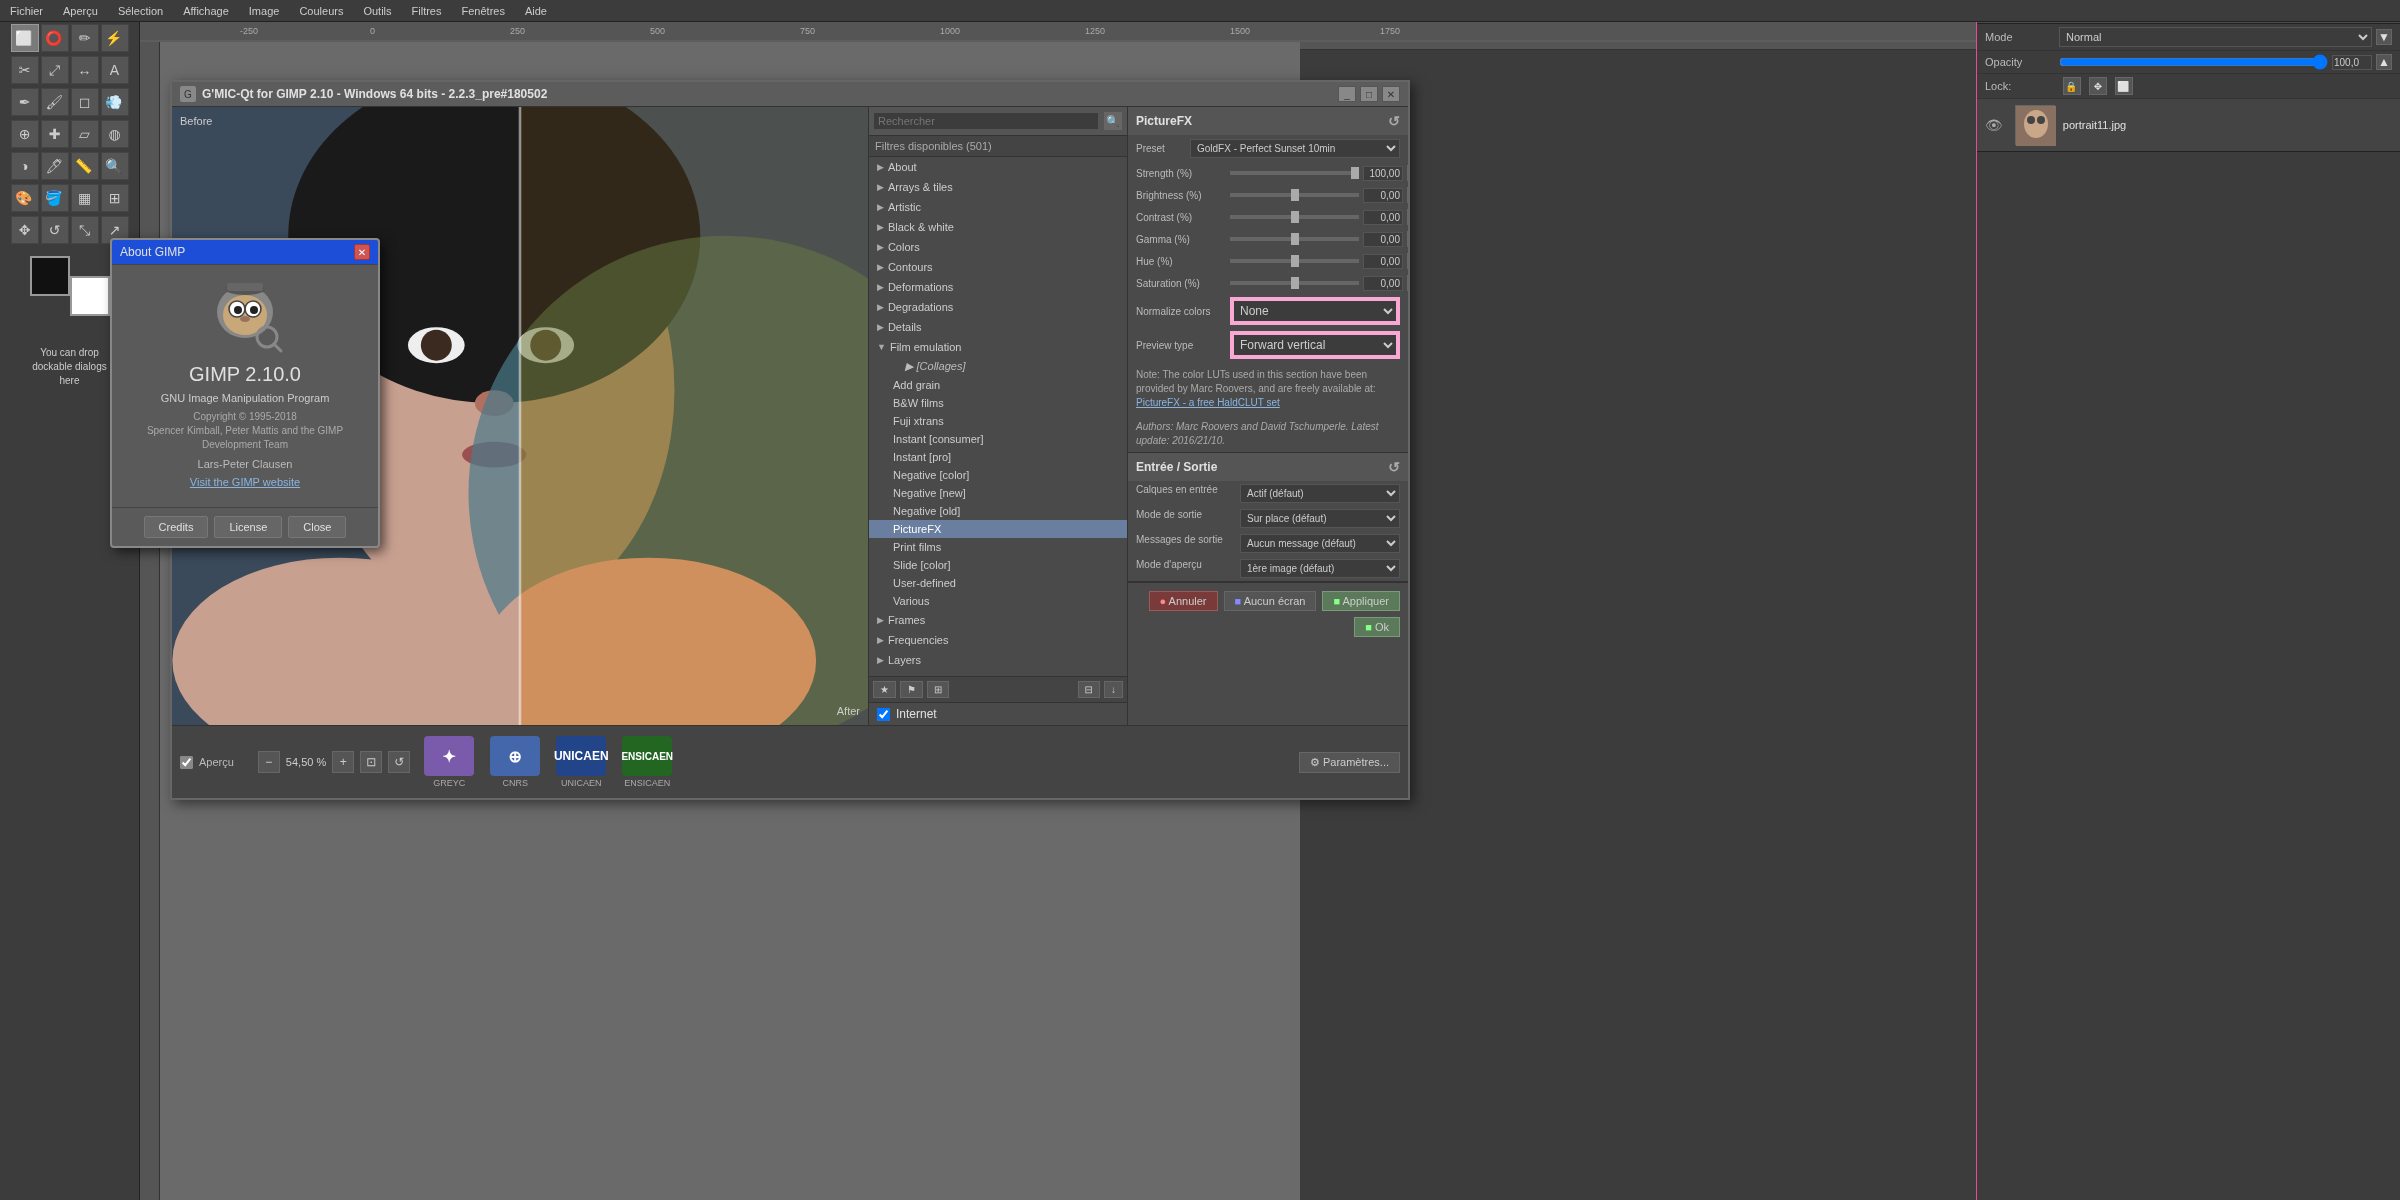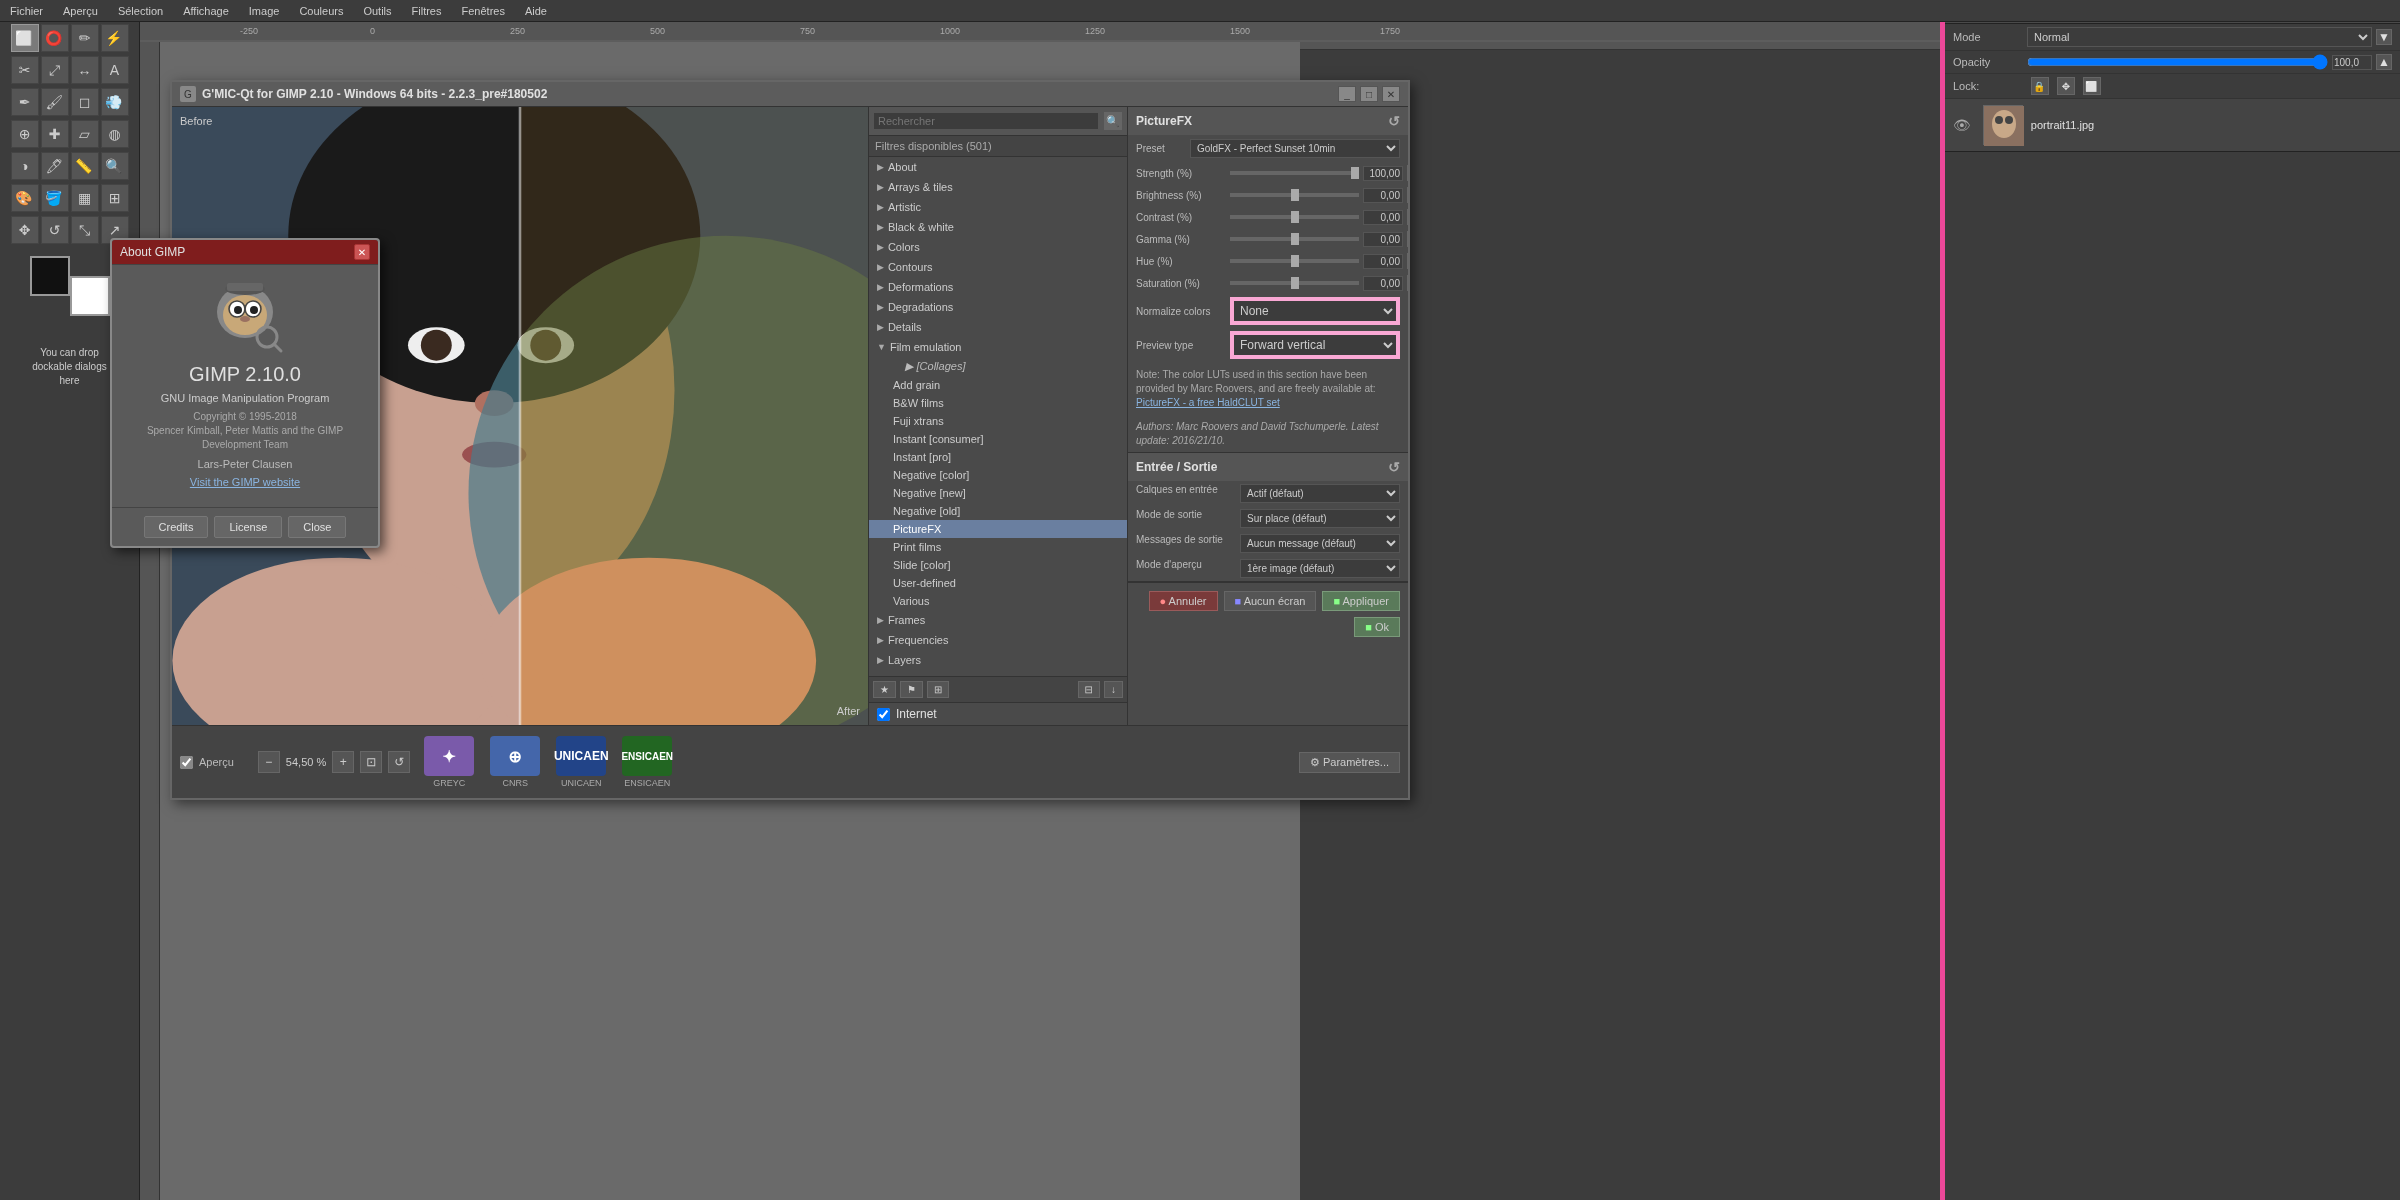--- a/index.html
+++ b/index.html
@@ -98,35 +98,35 @@
     .footer-btn.danger { background: #7a3a3a; border-color: #9a5a5a; }
 
     
     .institutions { display: flex; align-items: center; gap: 16px; padding: 4px 8px; }
     .inst-logo { display: flex; flex-direction: column; align-items: center; gap: 2px; }
     .inst-icon { width: 50px; height: 40px; background: #666; border-radius: 4px; display: flex; align-items: center; justify-content: center; font-size: 16px; color: #fff; font-weight: bold; }
     .inst-label { font-size: 9px; color: #aaa; }
 
     
     .about-dialog { position: absolute; top: 238px; left: 110px; width: 270px; height: 310px; background: #5a5a5a; border: 2px solid #888; box-shadow: 4px 4px 12px rgba(0,0,0,0.6); z-index: 30; display: flex; flex-direction: column; border-radius: 4px; }
-    .about-titlebar { background: #7f1d1d; padding: 4px 8px; display: flex; align-items: center; justify-content: space-between; border-bottom: 1px solid #444; border-radius: 3px 3px 0 0; }
+    .about-titlebar { background: #1d4ed8; padding: 4px 8px; display: flex; align-items: center; justify-content: space-between; border-bottom: 1px solid #444; border-radius: 3px 3px 0 0; }
     .about-title { color: #e0e0e0; font-size: 12px; }
     .about-close { width: 16px; height: 16px; background: #cc5555; border: 1px solid #aa3333; cursor: pointer; display: flex; align-items: center; justify-content: center; font-size: 10px; color: #fff; border-radius: 2px; }
     .about-body { flex: 1; display: flex; flex-direction: column; align-items: center; padding: 12px 16px; gap: 6px; }
     .about-logo { width: 80px; height: 80px; display: flex; align-items: center; justify-content: center; }
     .about-version { font-size: 20px; font-weight: normal; color: #e0e0e0; text-align: right; }
     .about-desc { font-size: 11px; color: #ccc; text-align: center; }
     .about-copy { font-size: 10px; color: #aaa; text-align: center; line-height: 1.4; }
     .about-author { font-size: 11px; color: #bbb; text-align: center; }
     .about-link { color: #8ab4e0; font-size: 11px; cursor: pointer; text-decoration: underline; }
     .about-footer { display: flex; gap: 6px; justify-content: center; padding: 8px; border-top: 1px solid #444; }
     .about-btn { padding: 4px 14px; background: #666; border: 1px solid #777; color: #e0e0e0; font-size: 11px; cursor: pointer; border-radius: 2px; }
 
     
-    .layers-panel { position: absolute; top: 0; right: 0; width: 460px; height: 1200px; background: #3c3c3c; border-left: 5px solid #ec4899; display: flex; flex-direction: column; z-index: 5; }
+    .layers-panel { position: absolute; top: 0; right: 0; width: 424px; height: 1200px; background: #3c3c3c; border-left: 1px solid #ec4899; display: flex; flex-direction: column; z-index: 5; }
     .layers-header { background: #4a4a4a; padding: 4px 8px; display: flex; align-items: center; justify-content: space-between; border-bottom: 1px solid #222; }
     .layers-title { color: #e0e0e0; font-size: 13px; font-weight: bold; }
     .layers-row { display: flex; align-items: center; padding: 3px 8px; gap: 4px; border-bottom: 1px solid #333; }
     .layers-label { width: 70px; color: #bbb; font-size: 11px; }
     .layers-dropdown { flex: 1; background: #3c3c3c; border: 1px solid #555; color: #ccc; font-size: 11px; padding: 2px; }
     .layers-opacity-row { display: flex; align-items: center; padding: 3px 8px; gap: 4px; border-bottom: 1px solid #333; }
     .layers-lock-row { display: flex; align-items: center; padding: 3px 8px; gap: 8px; border-bottom: 1px solid #333; }
     .layers-lock-icon { width: 18px; height: 18px; background: #555; border: 1px solid #666; display: flex; align-items: center; justify-content: center; font-size: 10px; cursor: pointer; }
     .layers-thumbnail-row { display: flex; align-items: center; padding: 6px 8px; gap: 8px; background: #444; border-bottom: 1px solid #222; cursor: pointer; }
     .layers-thumb { width: 40px; height: 40px; background: #8a7a6a; border: 1px solid #666; }

